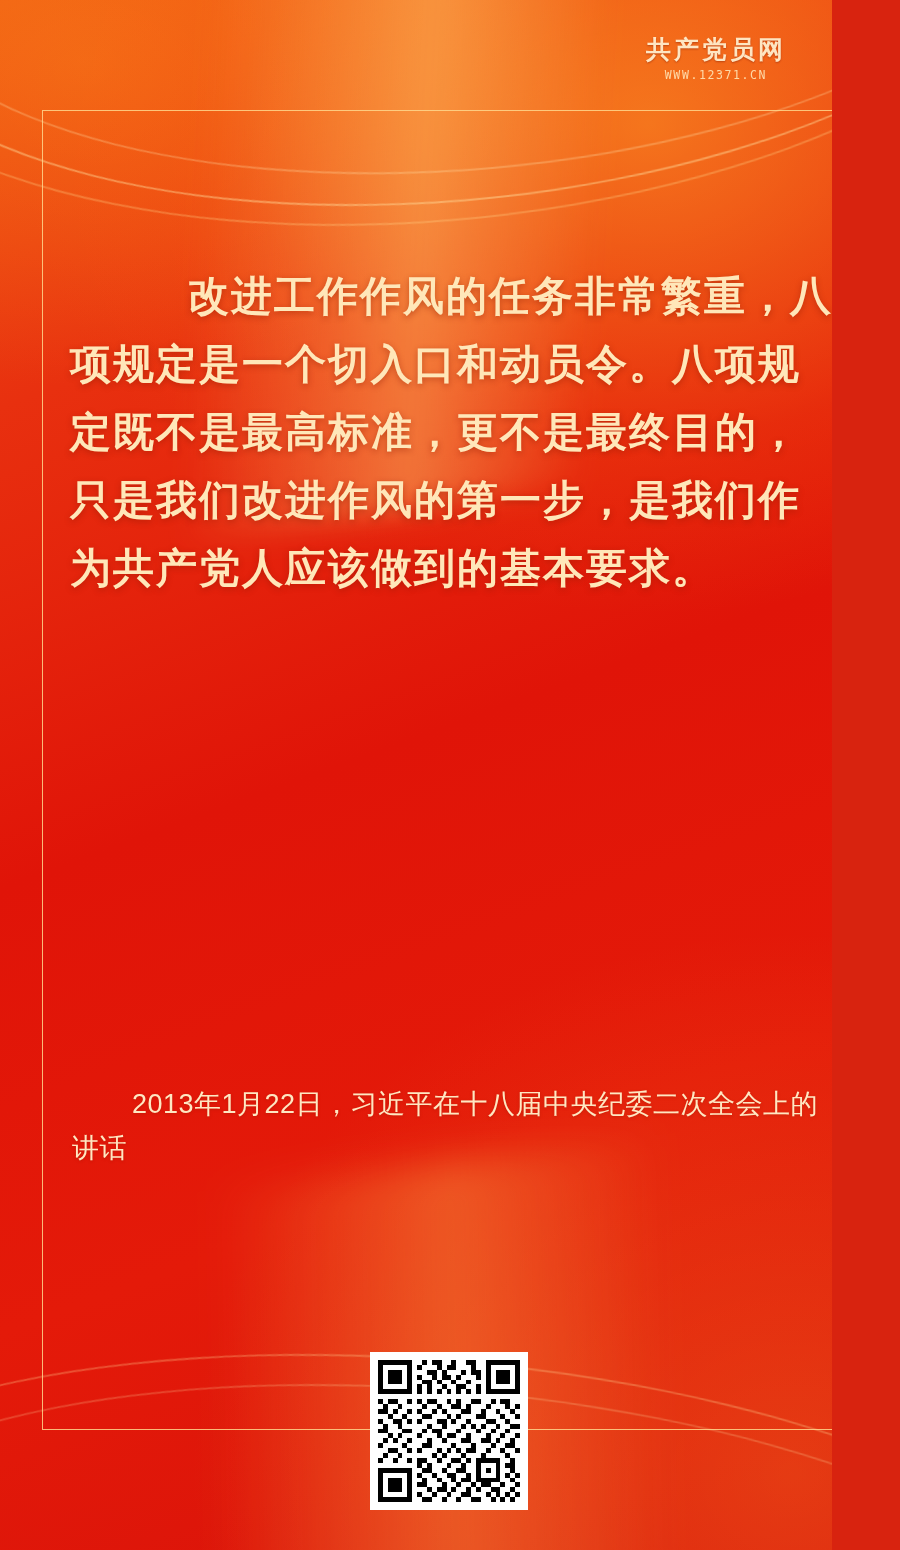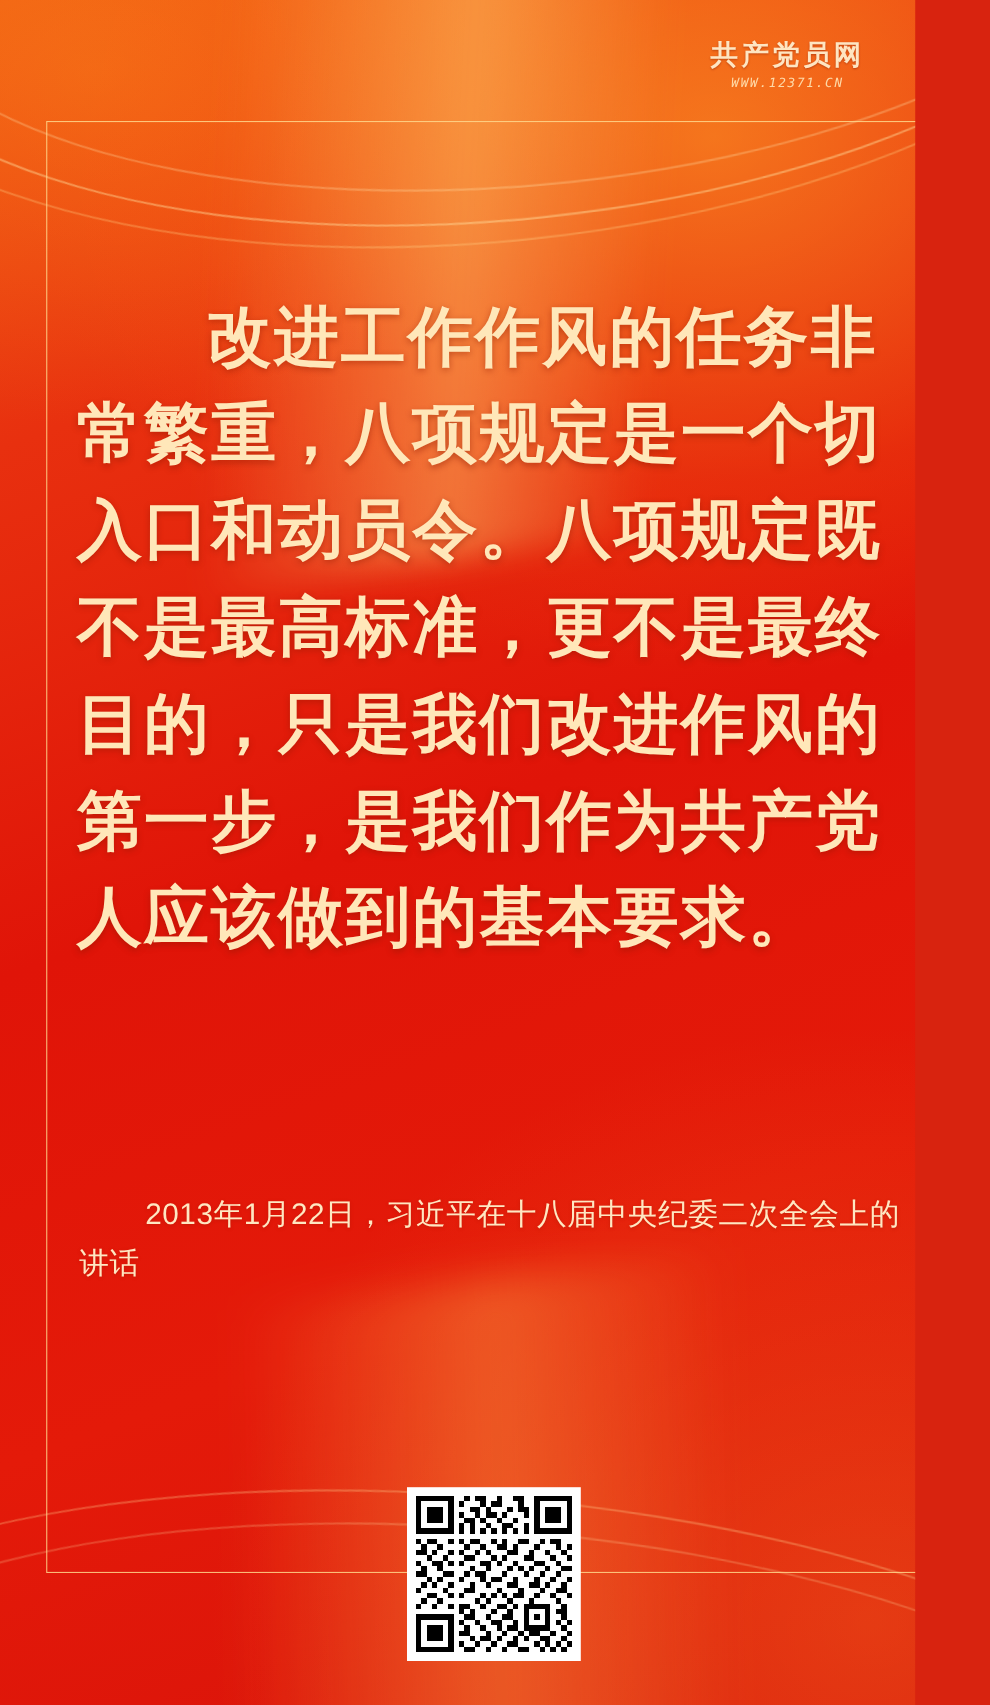--- a/index.html
+++ b/index.html
@@ -84,42 +84,41 @@
     font-weight: bold;
     text-shadow: 0 1px 2px rgba(120,20,0,0.45);
   }
   .logo-url {
     margin-top: 5px;
     font-size: 11.5px;
     letter-spacing: 1.6px;
     font-family: "DejaVu Sans Mono", monospace;
     color: #ffe3b4;
     opacity: 0.92;
-    font-style: italic;
   }
 
   .frame {
     position: absolute;
     left: 42px;
     top: 110px;
     width: 818px;
     height: 1320px;
     border: 1.5px solid rgba(255,215,140,0.85);
   }
 
   .quote {
     position: absolute;
     left: 70px;
     top: 262px;
     width: 770px;
     color: #ffe7b9;
     font-family: "DejaVu Serif", "Liberation Serif", serif;
     font-weight: bold;
-    font-size: 59px;
-    line-height: 88px;
+    font-size: 41px;
+    line-height: 68px;
     letter-spacing: 2px;
     text-indent: 118px;
     text-shadow: 0 2px 6px rgba(140,25,0,0.45);
   }
 
   .attribution {
     position: absolute;
     left: 72px;
     top: 1082px;
     width: 760px;

